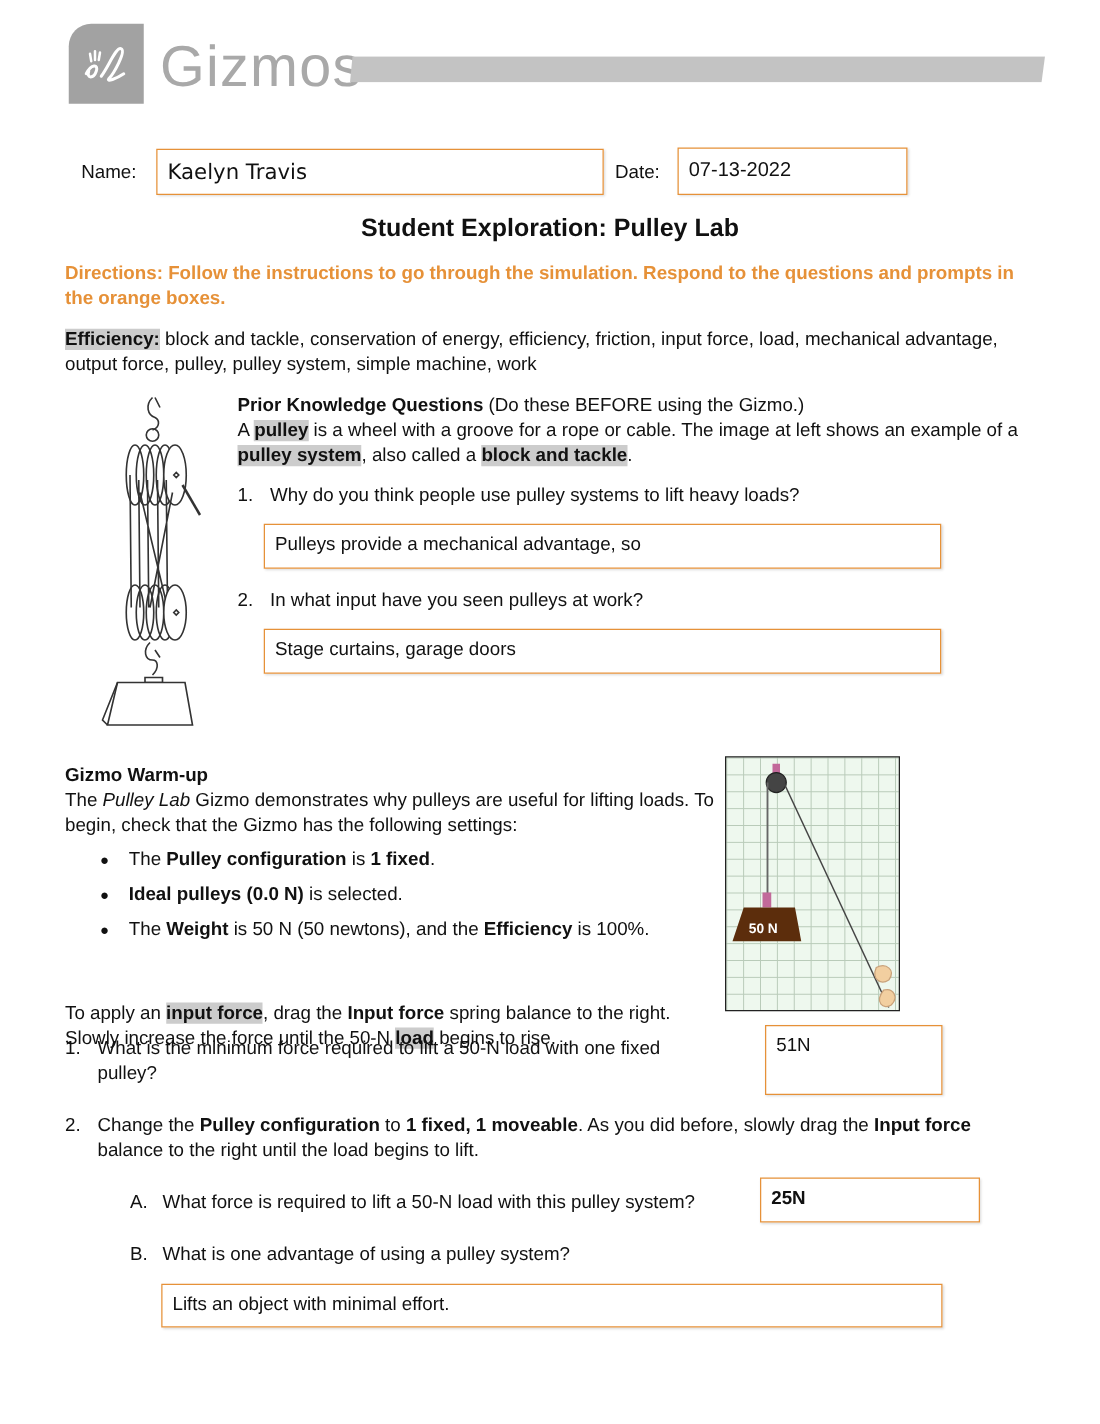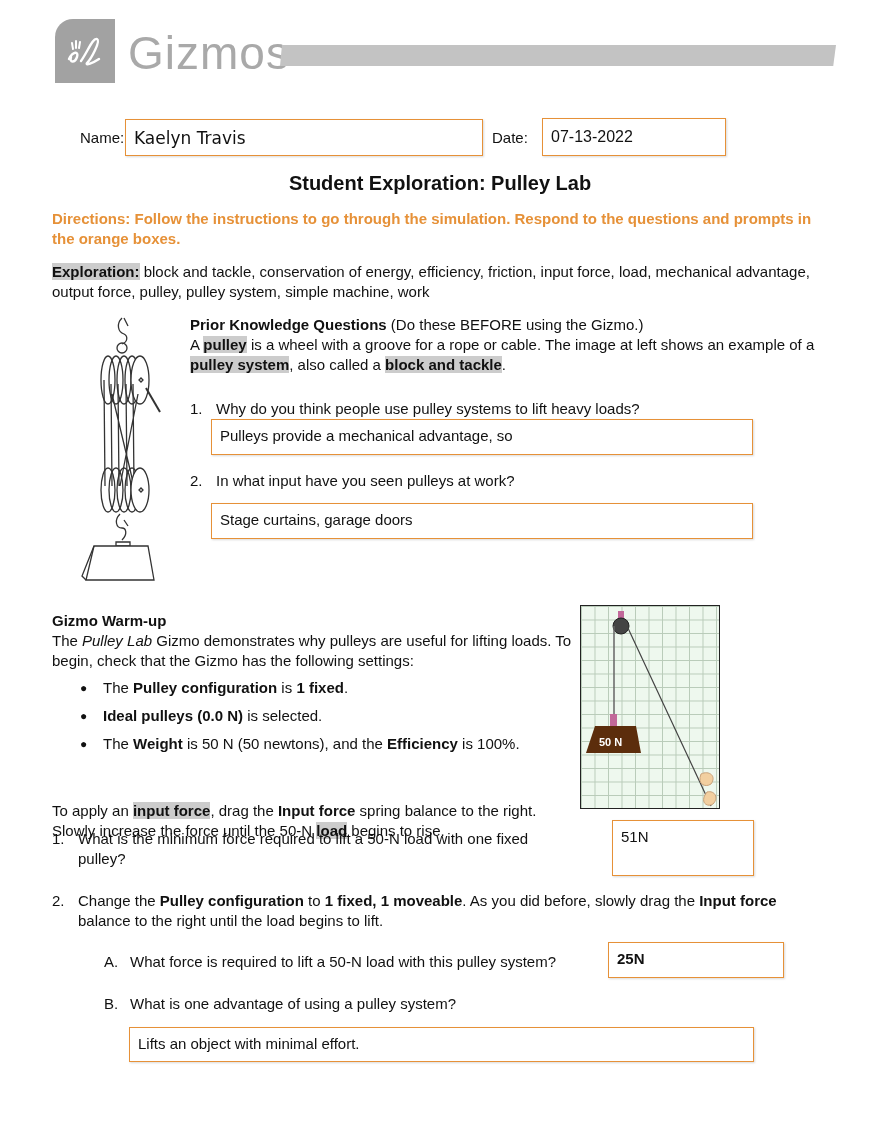--- a/index.html
+++ b/index.html
@@ -39,31 +39,31 @@
 
 <div class="abs logo-box">
   <svg width="44" height="36" viewBox="0 0 44 36">
     <path d="M6 26 C10 18 16 18 14 24 C12 30 6 30 8 24 M18 28 C24 20 30 4 34 6 C38 8 28 26 24 30 C22 33 30 30 36 26" stroke="#fff" stroke-width="2.4" fill="none" stroke-linecap="round"></path>
     <path d="M9 10 L10 16 M13 8 L13 15 M17 9 L16 15" stroke="#fff" stroke-width="2" stroke-linecap="round"></path>
   </svg>
 </div>
 <div class="abs logo-text">Gizmos</div>
 <div class="abs header-bar"></div>
 
-<div class="abs label" style="left:65px; top:129px;margin-left:15px;">Name:</div>
+<div class="abs label" style="left:65px; top:129px;">Name:</div>
 <div class="abs field" style="left:125px; top:119px; width:358px; height:37px; font-size:17px; font-family:'DejaVu Sans', sans-serif; padding-top:8px;">Kaelyn Travis</div>
 <div class="abs label" style="left:492px; top:129px;">Date:</div>
 <div class="abs field" style="left:542px; top:118px; width:184px; height:38px; font-size:16px; padding-top:9px;">07-13-2022</div>
 
 <div class="abs title">Student Exploration: Pulley Lab</div>
 
 <div class="abs directions">Directions: Follow the instructions to go through the simulation. Respond to the questions and prompts in the orange boxes.</div>
 
 <div class="abs vocab">
-  <span class="hl">Exploration:</span><span> block and tackle, conservation of energy, efficiency, friction, input force, load, mechanical advantage, output force, pulley, pulley system, simple machine, work</span>
+  <span class="hl">Efficiency:</span><span> block and tackle, conservation of energy, efficiency, friction, input force, load, mechanical advantage, output force, pulley, pulley system, simple machine, work</span>
 </div>
 
 <div class="abs" style="left:78px; top:314px; width:90px; height:270px;">
   <svg width="90" height="270" viewBox="0 0 90 270">
     <g fill="none" stroke="#333" stroke-width="1.3">
       <path d="M44 4 C38 10 40 18 46 20 C50 22 50 28 44 30 M46 4 L50 12"></path>
       <ellipse cx="44" cy="34" rx="5" ry="5"></ellipse>
 
       <ellipse cx="30" cy="66" rx="7" ry="24"></ellipse>
       <ellipse cx="38" cy="66" rx="7" ry="24"></ellipse>
@@ -92,21 +92,21 @@
 
 <div class="abs pk">
   <div>
     <b>Prior Knowledge Questions</b><span> (Do these BEFORE using the Gizmo.)</span>
   </div>
   <div>
     <span>A </span><span class="hl">pulley</span><span> is a wheel with a groove for a rope or cable. The image at left shows an example of a </span><span class="hl">pulley system</span><span>, also called a </span><span class="hl">block and tackle</span><span>.</span>
   </div>
 </div>
 
-<div class="abs q" style="left:190px; top:387px;margin-top:12px;">
+<div class="abs q" style="left:190px; top:387px;">
   <span class="num">1.</span><span>Why do you think people use pulley systems to lift heavy loads?</span>
 </div>
 <div class="abs field" style="left:211px; top:419px; width:542px; height:36px;">Pulleys provide a mechanical advantage, so</div>
 
 <div class="abs q" style="left:190px; top:471px;">
   <span class="num">2.</span><span>In what input have you seen pulleys at work?</span>
 </div>
 <div class="abs field" style="left:211px; top:503px; width:542px; height:36px;">Stage curtains, garage doors</div>
 
 <div class="abs warm">

